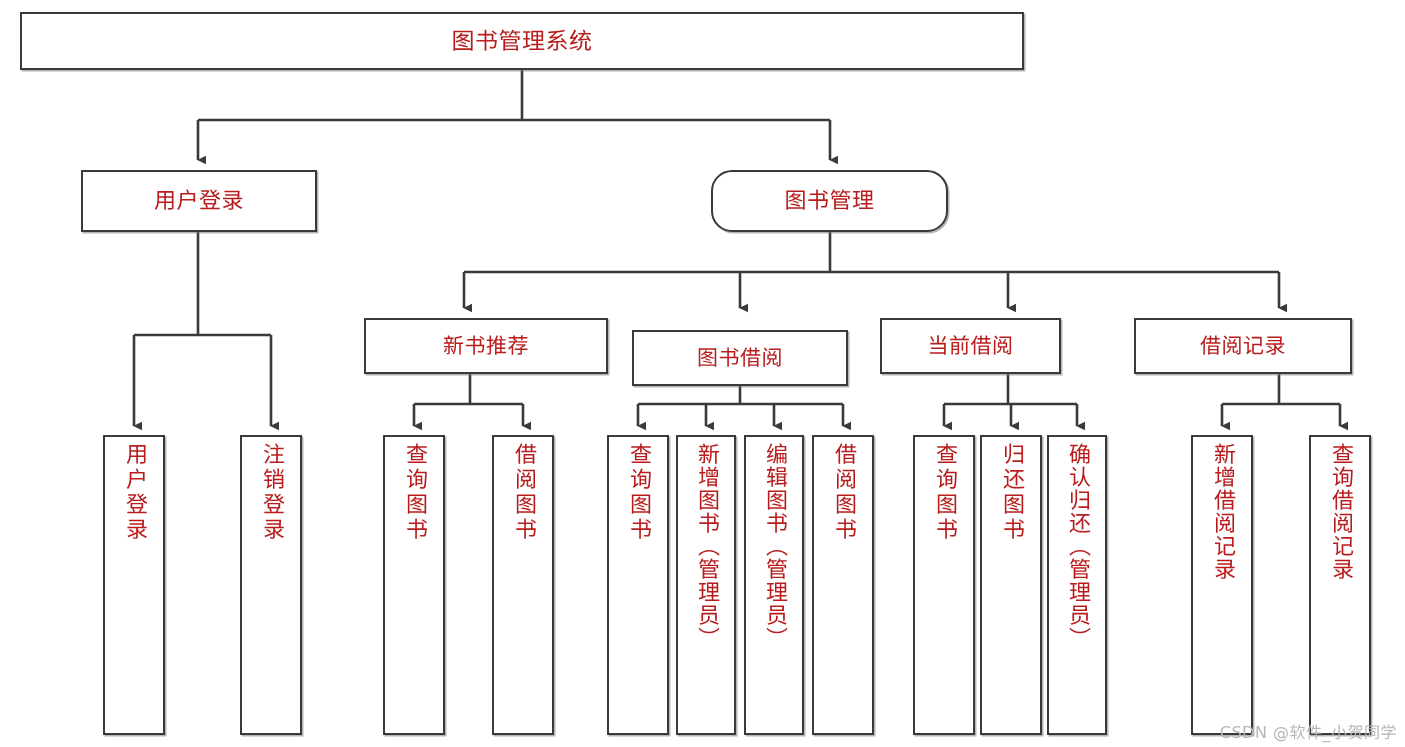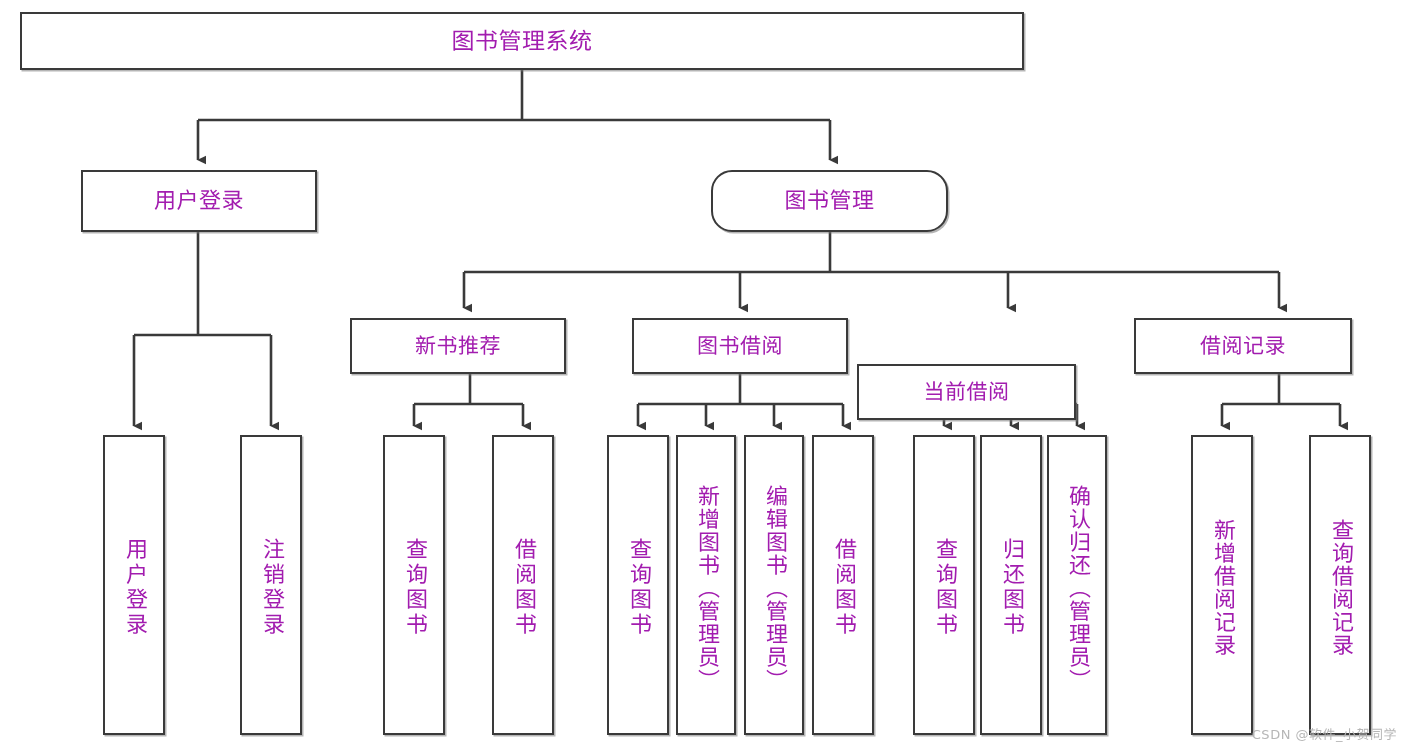--- a/index.html
+++ b/index.html
@@ -31,25 +31,24 @@
     box-sizing: border-box;
     background: #ffffff;
     border: 2px solid #3a3a3a;
     box-shadow: 1.5px 1.5px 0 0 rgba(120,120,120,0.55);
     display: flex;
     align-items: center;
     justify-content: center;
     color: #2b2b2b;
   }
   .node-label {
-    color: #a21caf;
+    color: #b91c1c;
     line-height: 1.16;
     letter-spacing: 0.5px;
     white-space: pre-line;
-    text-align: center;
   }
   
   .node.root {
     left: 20px;
     top: 12px;
     width: 1004px;
     height: 58px;
   }
   .node.root .node-label {
     font-size: 23px;
@@ -87,21 +86,21 @@
     height: 100%;
     display: block;
   }
   .node.leaf.tall-text .node-label {
     letter-spacing: 1px;
   }
   .watermark {
     position: absolute;
     right: 8px;
     bottom: 4px;
-    font-size: 13px;
+    font-size: 16px;
     color: #b6b6b6;
     letter-spacing: 0.5px;
     user-select: none;
     white-space: nowrap;
   }
 </style>
 </head>
 <body>
 
 <div id="diagram-root">
@@ -164,27 +163,27 @@
     <span class="node-label">图书管理系统</span>
   </div>
 
   <div class="node level2" style="left:81px; width:236px;">
     <span class="node-label">用户登录</span>
   </div>
   <div class="node level2" style="left:711px; width:237px;border-radius:21px;">
     <span class="node-label">图书管理</span>
   </div>
 
-  <div class="node level3" style="left:350px; width:216px;">
+  <div class="node level3" style="left:364px; width:244px;">
     <span class="node-label">新书推荐</span>
   </div>
-  <div class="node level3" style="left:632px; width:216px;">
+  <div class="node level3" style="left:632px; width:216px;margin-top:12px;">
     <span class="node-label">图书借阅</span>
   </div>
-  <div class="node level3" style="left:857px; width:219px;margin-top:46px;">
+  <div class="node level3" style="left:880px; width:181px;">
     <span class="node-label">当前借阅</span>
   </div>
   <div class="node level3" style="left:1134px; width:218px;">
     <span class="node-label">借阅记录</span>
   </div>
 
   <div class="node leaf" style="left:103px; width:62px;">
     <span class="node-label">用户登录</span>
   </div>
   <div class="node leaf" style="left:240px; width:62px;">

